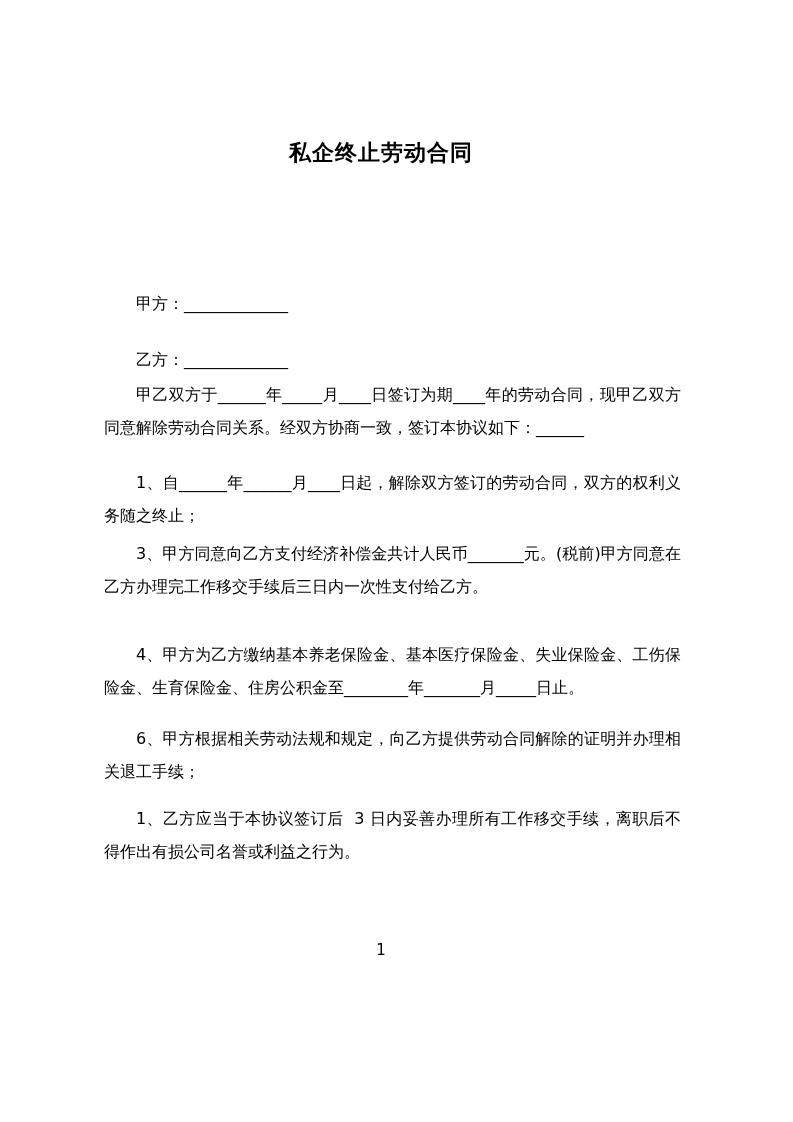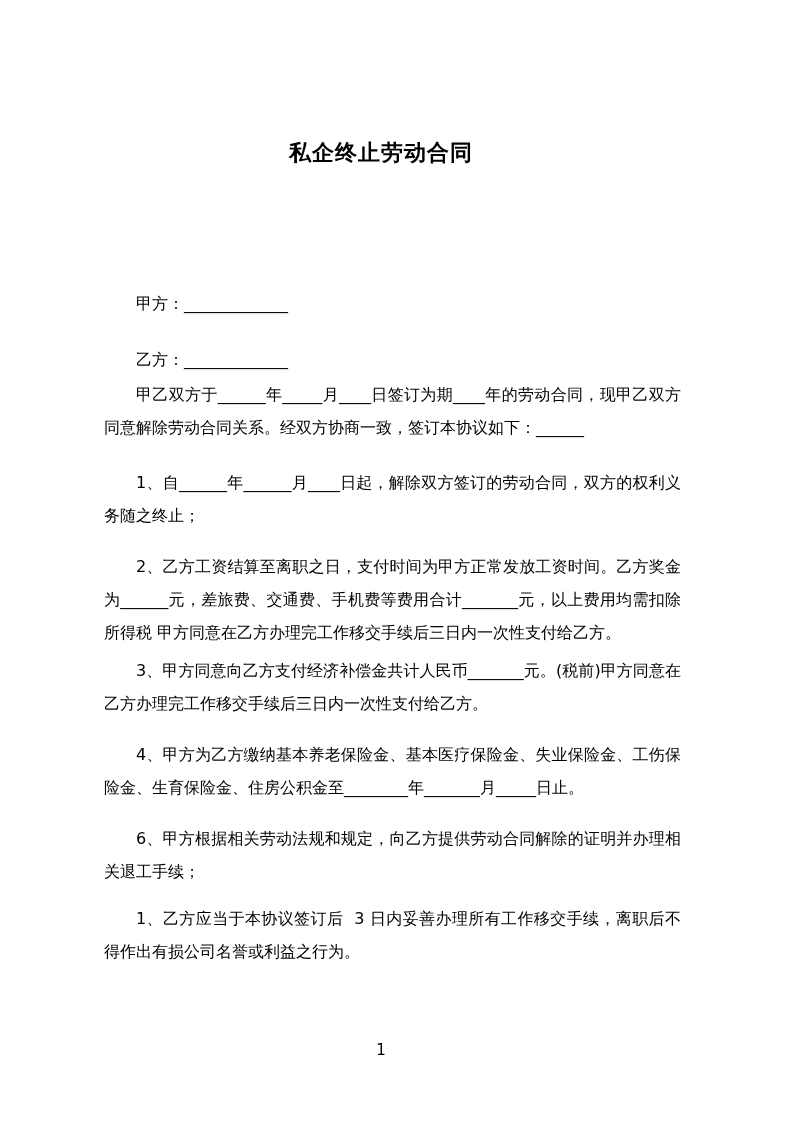--- a/index.html
+++ b/index.html
@@ -32,21 +32,21 @@
     text-indent: 2em;
     white-space: pre-wrap;
   }
   .para { text-align: justify; }
   .party-a { margin-top: 119px; }
   .party-b { margin-top: 23px; }
   .intro   { margin-top: 2px; }
   .c1 { margin-top: 22px; }
   .c2 { margin-top: 18px; }
   .c3 { margin-top: 5px; }
-  .c4 { margin-top: 18px; }
+  .c4 { margin-top: 35px; }
   .c5 { margin-top: 18px; }
   .c6 { margin-top: 14px; }
   .page-num {
     margin: 73px -81px 0 -104px;
     font-size: 15px;
     line-height: 18px;
     text-align: center;
   }
 </style>
 </head>
@@ -57,21 +57,20 @@
   <h1 class="doc-title">私企终止劳动合同</h1>
 
   <p class="pline party-a"><span>甲方：</span><span>_____________</span></p>
 
   <p class="pline party-b"><span>乙方：</span><span>_____________</span></p>
 
   <p class="para intro">甲乙双方于______年_____月____日签订为期____年的劳动合同，现甲乙双方同意解除劳动合同关系。经双方协商一致，签订本协议如下：______</p>
 
   <p class="para c1">1、自______年______月____日起，解除双方签订的劳动合同，双方的权利义务随之终止；</p>
 
-  <p class="para c2">2、乙方工资结算至离职之日，支付时间为甲方正常发放工资时间。乙方奖金为______元，差旅费、交通费、手机费等费用合计_______元，以上费用均需扣除所得税 甲方同意在乙方办理完工作移交手续后三日内一次性支付给乙方。</p>
 
   <p class="para c3">3、甲方同意向乙方支付经济补偿金共计人民币_______元。(税前)甲方同意在乙方办理完工作移交手续后三日内一次性支付给乙方。</p>
 
   <p class="para c4">4、甲方为乙方缴纳基本养老保险金、基本医疗保险金、失业保险金、工伤保险金、生育保险金、住房公积金至________年_______月_____日止。</p>
 
   <p class="para c5">6、甲方根据相关劳动法规和规定，向乙方提供劳动合同解除的证明并办理相关退工手续；</p>
 
   <p class="para c6">1、乙方应当于本协议签订后  3 日内妥善办理所有工作移交手续，离职后不得作出有损公司名誉或利益之行为。</p>
 
   <div class="page-num">1</div>

